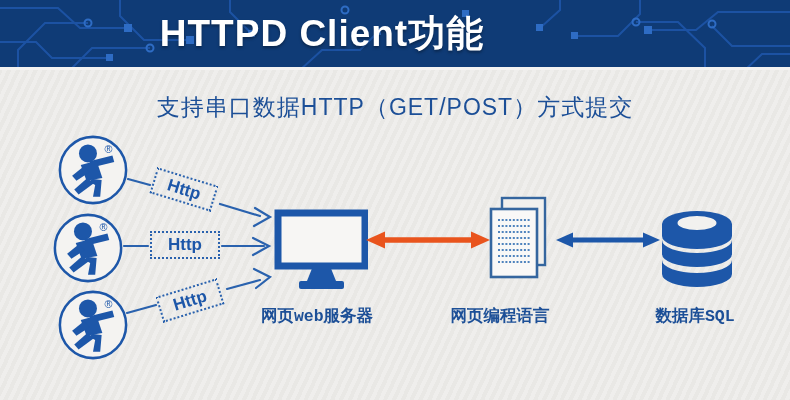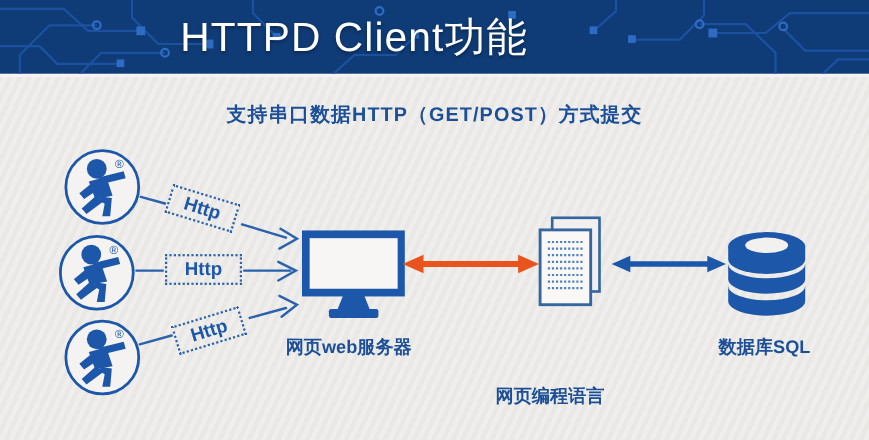--- a/index.html
+++ b/index.html
@@ -24,30 +24,30 @@
   .header{
     position:absolute;left:0;top:0;width:790px;height:70px;
     background:var(--dark-navy);
     border-bottom:3px solid #f4f3f1;
     overflow:hidden;
   }
   .circuit{position:absolute;left:0;top:0;}
   .title{
     position:absolute;left:0;top:0;width:644px;height:67px;
     display:flex;align-items:center;justify-content:center;
-    color:#ffffff;font-size:37px;font-weight:normal;letter-spacing:1px;
+    color:#ffffff;font-size:37px;font-weight:bold;letter-spacing:1px;
     text-shadow:0 2px 3px rgba(0,0,0,.35);
     z-index:2;
   }
   
   .subtitle{
     position:absolute;left:0;top:92px;width:790px;
     text-align:center;
     color:var(--text-blue);
-    font-size:18px;font-weight:bold;letter-spacing:1px;
+    font-size:23px;font-weight:normal;letter-spacing:1px;
   }
   
   .connector-layer{position:absolute;left:0;top:0;z-index:1;pointer-events:none;}
   .client{position:absolute;width:72px;height:72px;z-index:2;}
   .client.c1{left:57px;top:134px;}
   .client.c2{left:52px;top:212px;}
   .client.c3{left:57px;top:289px;}
   .http-box{
     position:absolute;z-index:3;
     border:2px dotted #2a62ae;
@@ -61,24 +61,24 @@
   .node-icon{position:absolute;z-index:2;}
   .monitor{left:274px;top:209px;}
   .pages{left:489px;top:196px;}
   .database{left:659px;top:209px;}
   .flow-arrow{position:absolute;z-index:2;}
   .arrow-orange{left:364px;top:228px;}
   .arrow-blue{left:554px;top:228px;}
   .node-label{
     position:absolute;top:306px;width:200px;z-index:2;
     text-align:center;color:var(--text-blue);
-    font-size:16.5px;font-weight:bold;line-height:21px;
+    font-size:16.5px;font-weight:bold;line-height:21px;font-family:Liberation Mono, monospace;
   }
   .label-web{left:217px;}
-  .label-script{left:400px;margin-top:44px;}
+  .label-script{left:400px;}
   .label-db{left:595px;}
 </style>
 </head>
 <body>
 
 <div class="header">
   <svg class="circuit" width="790" height="70" viewBox="0 0 790 70">
     <g stroke="#1e55a8" stroke-width="2" fill="none" opacity="0.9">
       <path d="M0,8 H58 L80,28 H128"></path>
       <path d="M18,70 V50 L45,23 H88"></path>

